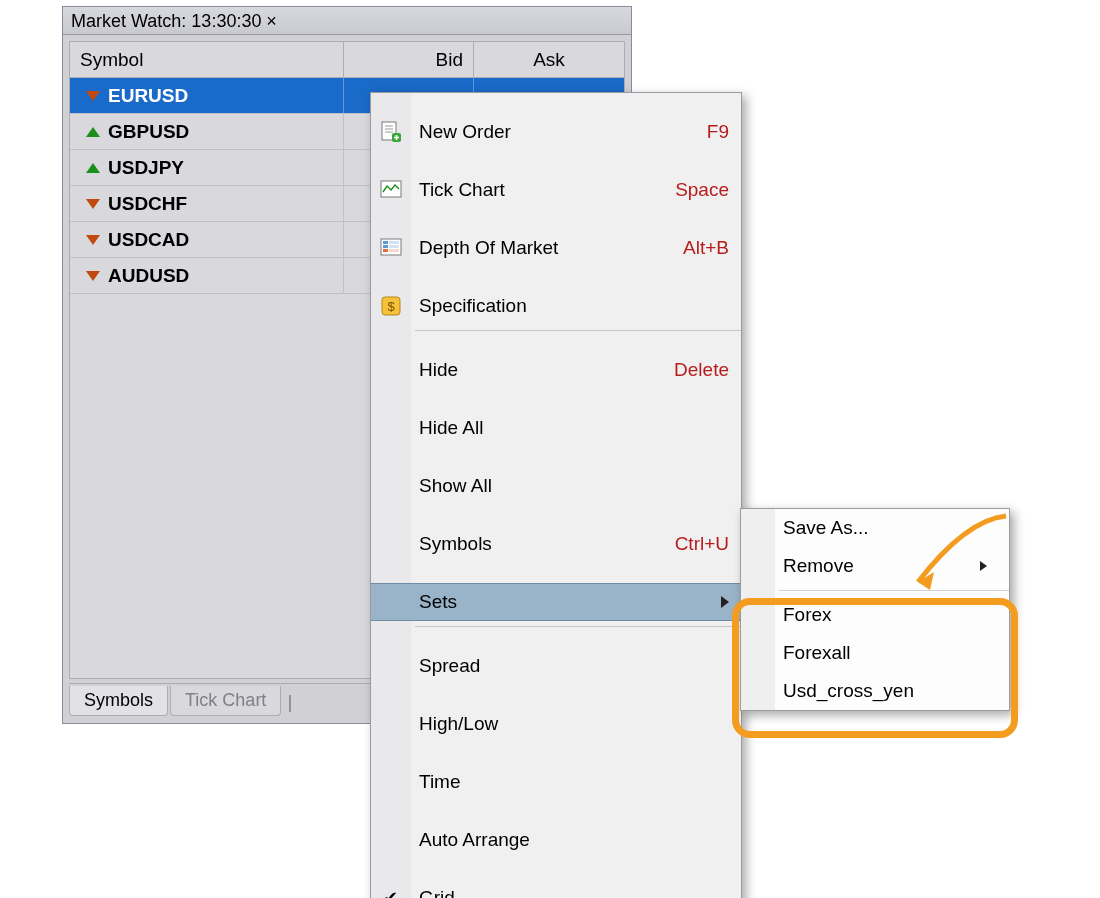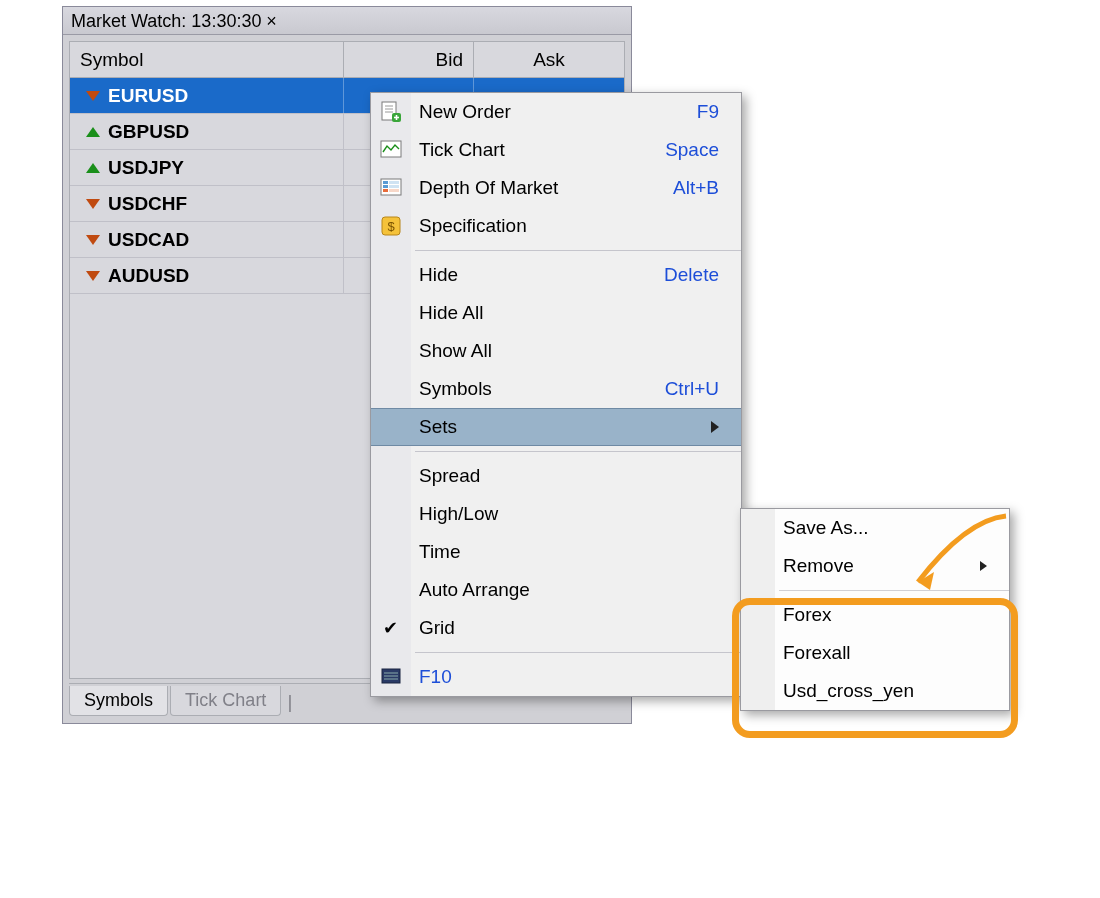--- a/index.html
+++ b/index.html
@@ -108,26 +108,27 @@
     border:1px solid #9a9aa0;
     box-shadow: 4px 4px 10px rgba(0,0,0,0.35);
   }
   .menu-iconstrip {
     position:absolute; left:0; top:0; bottom:0; width:40px;
     background:#e9e9ec;
   }
   .menu-items { position:relative; }
   .mitem {
     display:flex; align-items:center; height:38px;
-    padding-left:48px; padding-right:22px;
+    padding-left:48px; padding-right:12px;
     position:relative;
+    margin-top:20px;
   }
   .mitem.hover { background:#99b3c9; border-top:1px solid #6f8aa4; border-bottom:1px solid #6f8aa4;}
   .mlabel { flex:1 1 auto; }
-  .mshort { color:#1d4ed8; }
+  .mshort { color:#b91c1c; }
   .msep {
     height:1px; margin:5px 0 5px 44px; background:#c5c5cc;
   }
   .micn {
     position:absolute; left:8px; width:24px; height:24px;
     display:flex; align-items:center; justify-content:center;
   }
   .sub-arrow {
     width:0;height:0;border-top:6px solid transparent;border-bottom:6px solid transparent;border-left:8px solid #222;
     margin-left:8px;

